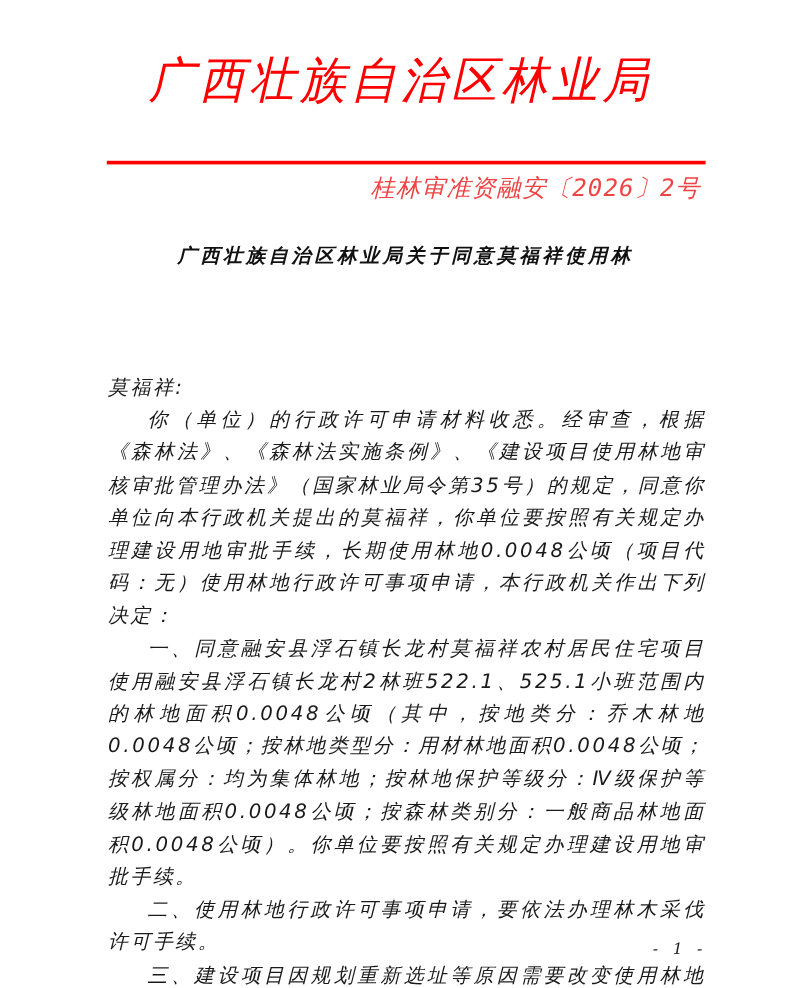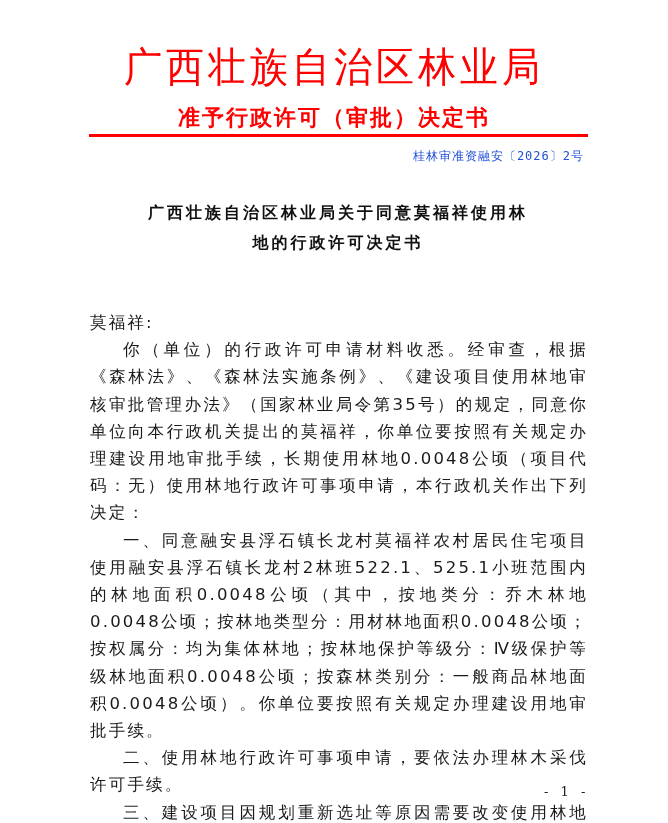--- a/index.html
+++ b/index.html
@@ -14,20 +14,21 @@
       overflow: hidden;
       font-family: "DejaVu Serif", "Liberation Serif", serif;
       color: #1a1a1a;
     }
     .page {
       position: absolute;
       left: 0; top: 0;
       width: 668px;
       height: 663px;
       background: #ffffff;
+      font-style: italic;
     }
     .agency-header {
       position: absolute;
       left: 0;
       top: 42px;
       width: 668px;
       text-align: center;
       color: #ff0000;
       font-family: "DejaVu Serif", "Liberation Serif", serif;
       font-size: 38px;
@@ -55,24 +56,24 @@
       top: 134px;
       width: 499px;
       height: 3px;
       background: #ff0000;
     }
     .doc-number {
       position: absolute;
       right: 84px;
       top: 145px;
       font-family: "DejaVu Sans Mono", "Liberation Mono", monospace;
-      font-size: 12px;
+      font-size: 20px;
       line-height: 22px;
       letter-spacing: 1px;
-      color: #1d4ed8;
+      color: #ef4444;
     }
     .title {
       position: absolute;
       left: 88px;
       top: 198px;
       width: 500px;
       text-align: center;
       font-family: "DejaVu Serif", "Liberation Serif", serif;
       font-weight: bold;
       font-size: 16px;
@@ -112,29 +113,27 @@
       white-space: nowrap;
     }
   </style>
 </head>
 <body>
 
 <div class="page">
 
   <div class="agency-header">广西壮族自治区林业局</div>
 
-  <div class="doc-type">准予行政许可（审批）决定书</div>
 
   <div class="red-rule"></div>
 
   <div class="doc-number">桂林审准资融安〔2026〕2号</div>
 
   <div class="title">
     <span>广西壮族自治区林业局关于同意莫福祥使用林</span>
-    <span>地的行政许可决定书</span>
   </div>
 
   <div class="body-text">
     <p class="salutation">莫福祥:</p>
     <p class="indent">你（单位）的行政许可申请材料收悉。经审查，根据《森林法》、《森林法实施条例》、《建设项目使用林地审核审批管理办法》（国家林业局令第35号）的规定，同意你单位向本行政机关提出的莫福祥，你单位要按照有关规定办理建设用地审批手续，长期使用林地0.0048公顷（项目代码：无）使用林地行政许可事项申请，本行政机关作出下列决定：</p>
     <p class="indent">一、同意融安县浮石镇长龙村莫福祥农村居民住宅项目使用融安县浮石镇长龙村2林班522.1、525.1小班范围内的林地面积0.0048公顷（其中，按地类分：乔木林地0.0048公顷；按林地类型分：用材林地面积0.0048公顷；按权属分：均为集体林地；按林地保护等级分：Ⅳ级保护等级林地面积0.0048公顷；按森林类别分：一般商品林地面积0.0048公顷）。你单位要按照有关规定办理建设用地审批手续。</p>
     <p class="indent">二、使用林地行政许可事项申请，要依法办理林木采伐许可手续。</p>
     <p class="indent">三、建设项目因规划重新选址等原因需要改变使用林地位置</p>
   </div>
 

